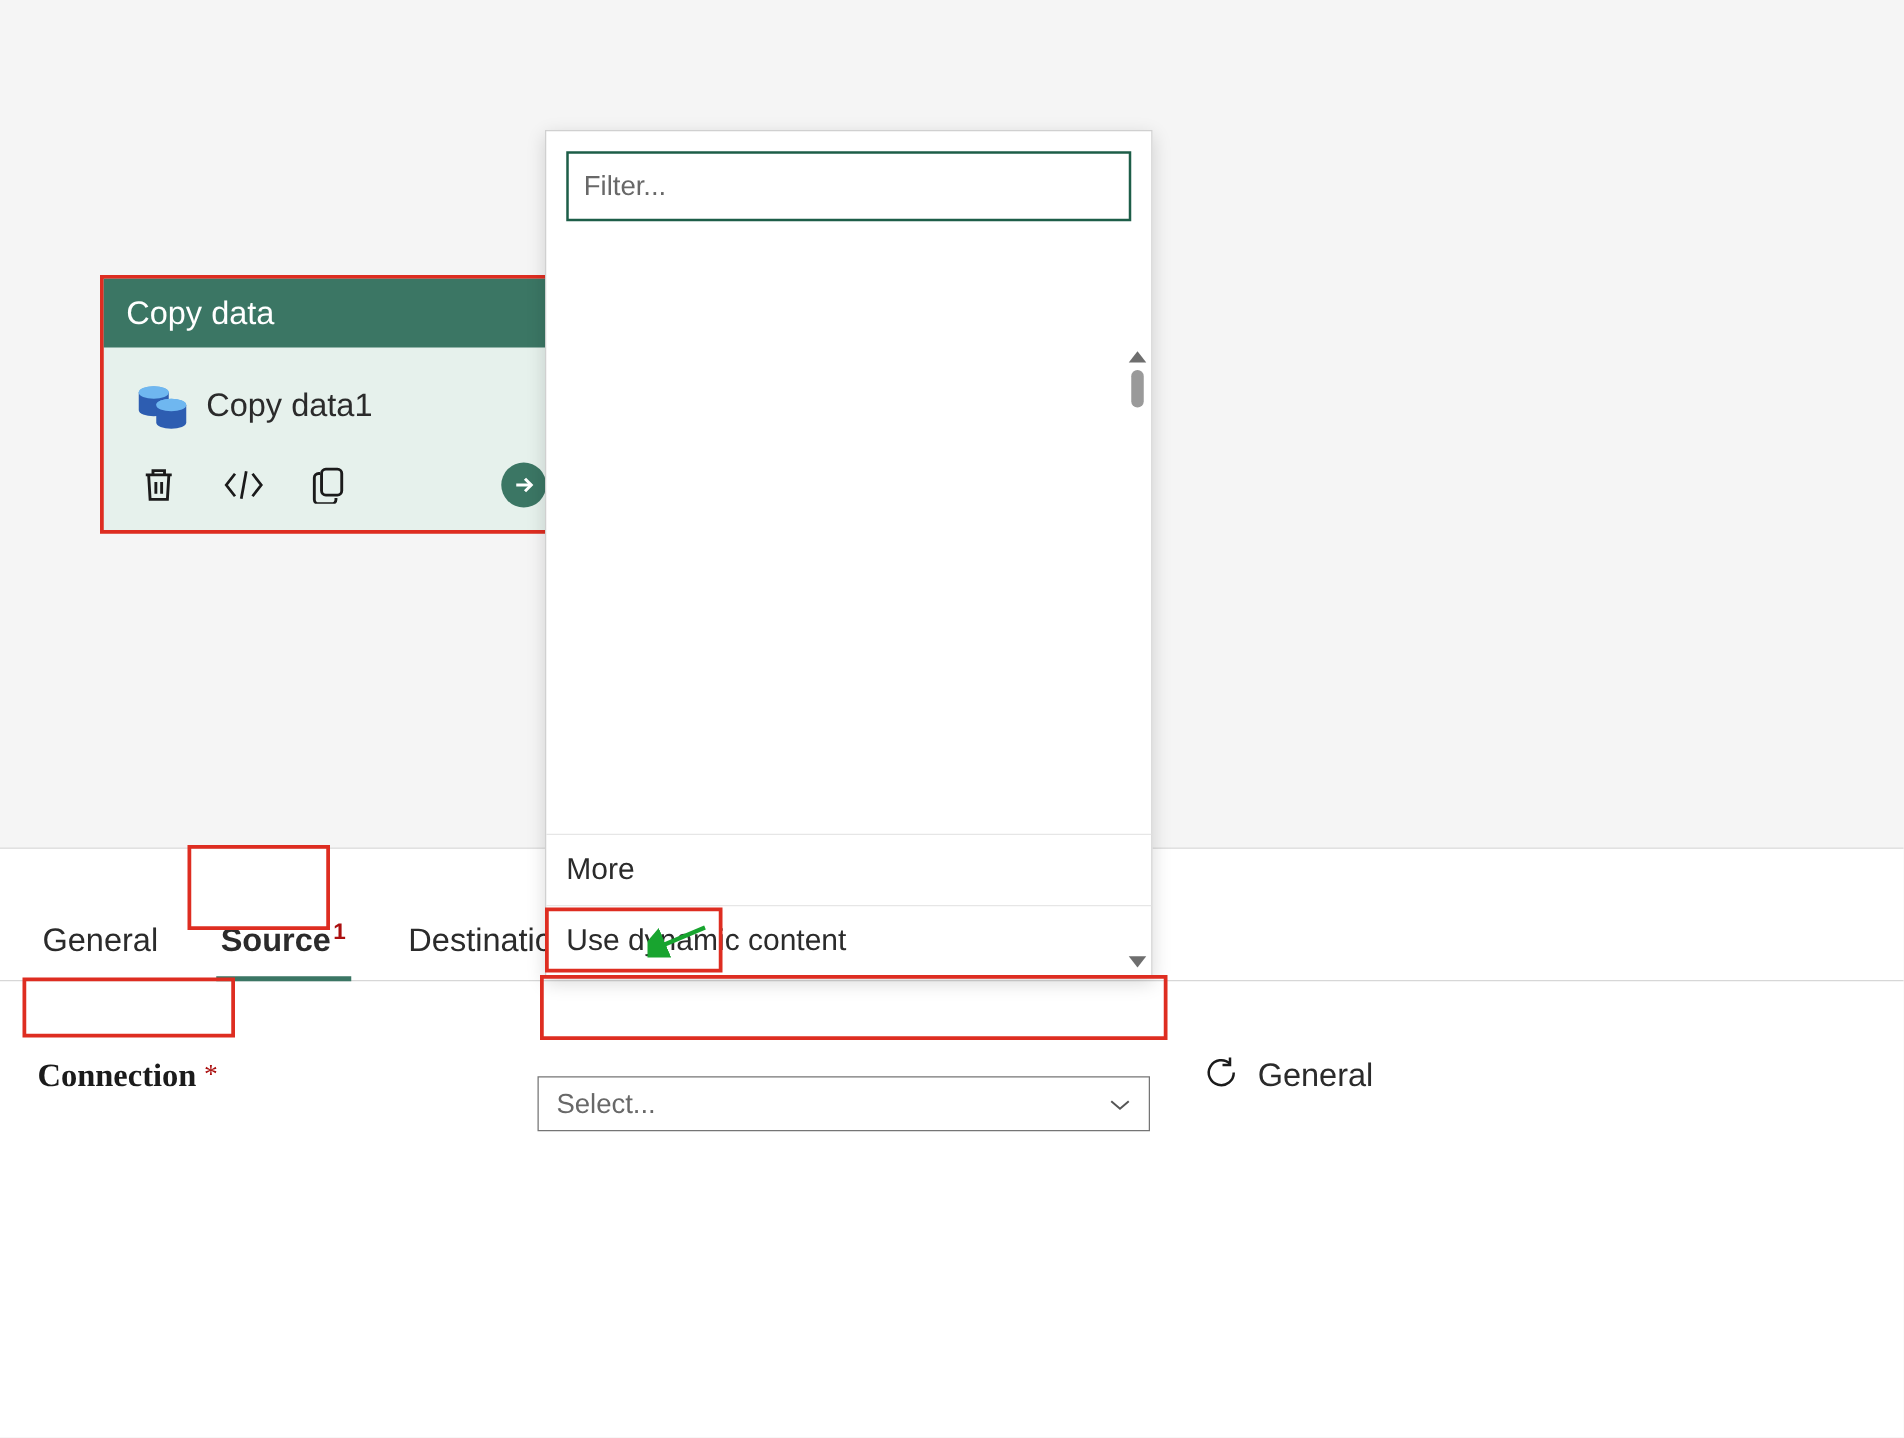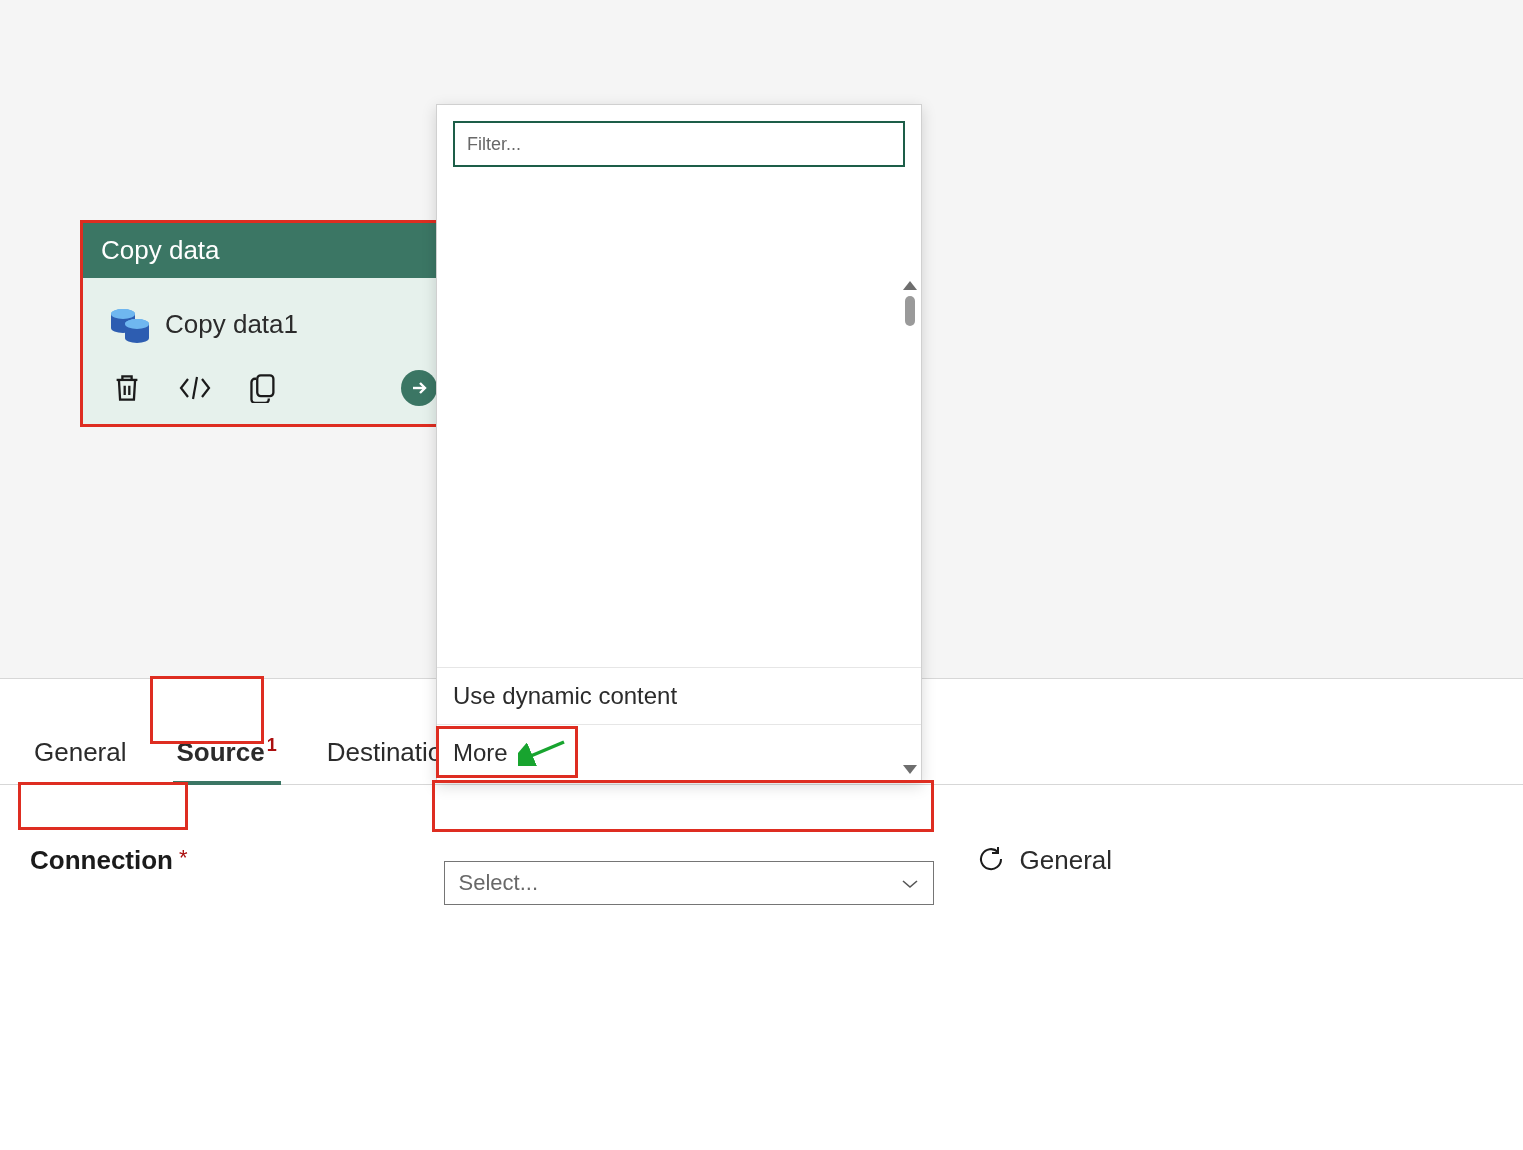--- a/index.html
+++ b/index.html
@@ -107,20 +107,21 @@
 
   .form-row {
     display: flex;
     align-items: center;
     padding: 32px 30px 0 30px;
     gap: 10px;
   }
   .label-box {
     position: relative;
     padding-right: 16px;
+    font-family: Liberation Serif, serif;
   }
   .field-label {
     font-size: 26px;
     font-weight: 600;
     color: #1b1b1b;
   }
   .required {
     color: #ab0f0f;
     margin-left: 6px;
     font-size: 22px;
@@ -171,24 +172,24 @@
     border: 1px solid #d0d0d0;
     box-shadow: 0 4px 14px rgba(0,0,0,0.15);
     display: flex;
     flex-direction: column;
   }
   .filter-wrap {
     padding: 16px 16px 10px 16px;
   }
   .filter-input {
     width: 100%;
-    height: 46px;
+    height: 56px;
     border: 2px solid #1d5e48;
     padding: 0 12px;
-    font-size: 18px;
+    font-size: 22px;
     color: #2b2b2b;
     outline: none;
   }
   .filter-input::placeholder { color: #686868; }
   .dropdown-scroll {
     flex: 1;
     position: relative;
     overflow-y: scroll;
     margin-right: 2px;
   }
@@ -332,22 +333,22 @@
   </div>
 
   <div style="position:absolute; right:4px; top:176px;">
     <div class="scroll-arrow up"></div>
     <div class="scroll-thumb"></div>
   </div>
   <div style="position:absolute; right:4px; top:660px;">
     <div class="scroll-arrow down"></div>
   </div>
 
+  <div class="dropdown-item">More</div>
   <div class="dropdown-item">Use dynamic content</div>
-  <div class="dropdown-item">More</div>
 </div>
 
 <div class="annot" style="left:150px; top:676px; width:114px; height:68px;"></div>
 <div class="annot" style="left:18px; top:782px; width:170px; height:48px;"></div>
 <div class="annot" style="left:432px; top:780px; width:502px; height:52px;"></div>
 <div class="annot" style="left:436px; top:726px; width:142px; height:52px;"></div>
 
 <svg class="green-arrow" style="left:518px; top:736px;" width="50" height="30">
   <defs>
     <marker id="ah" markerWidth="8" markerHeight="8" refX="2" refY="4" orient="auto">

